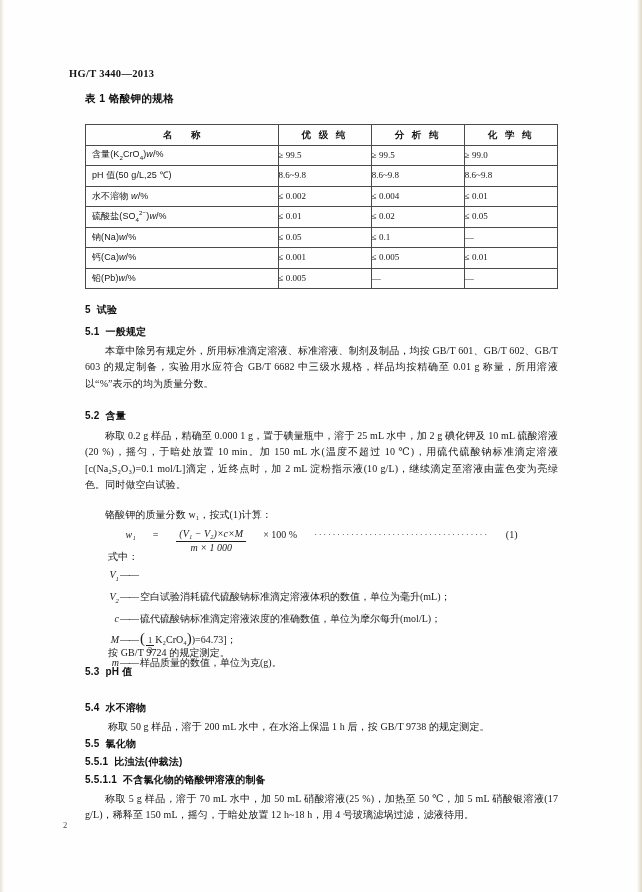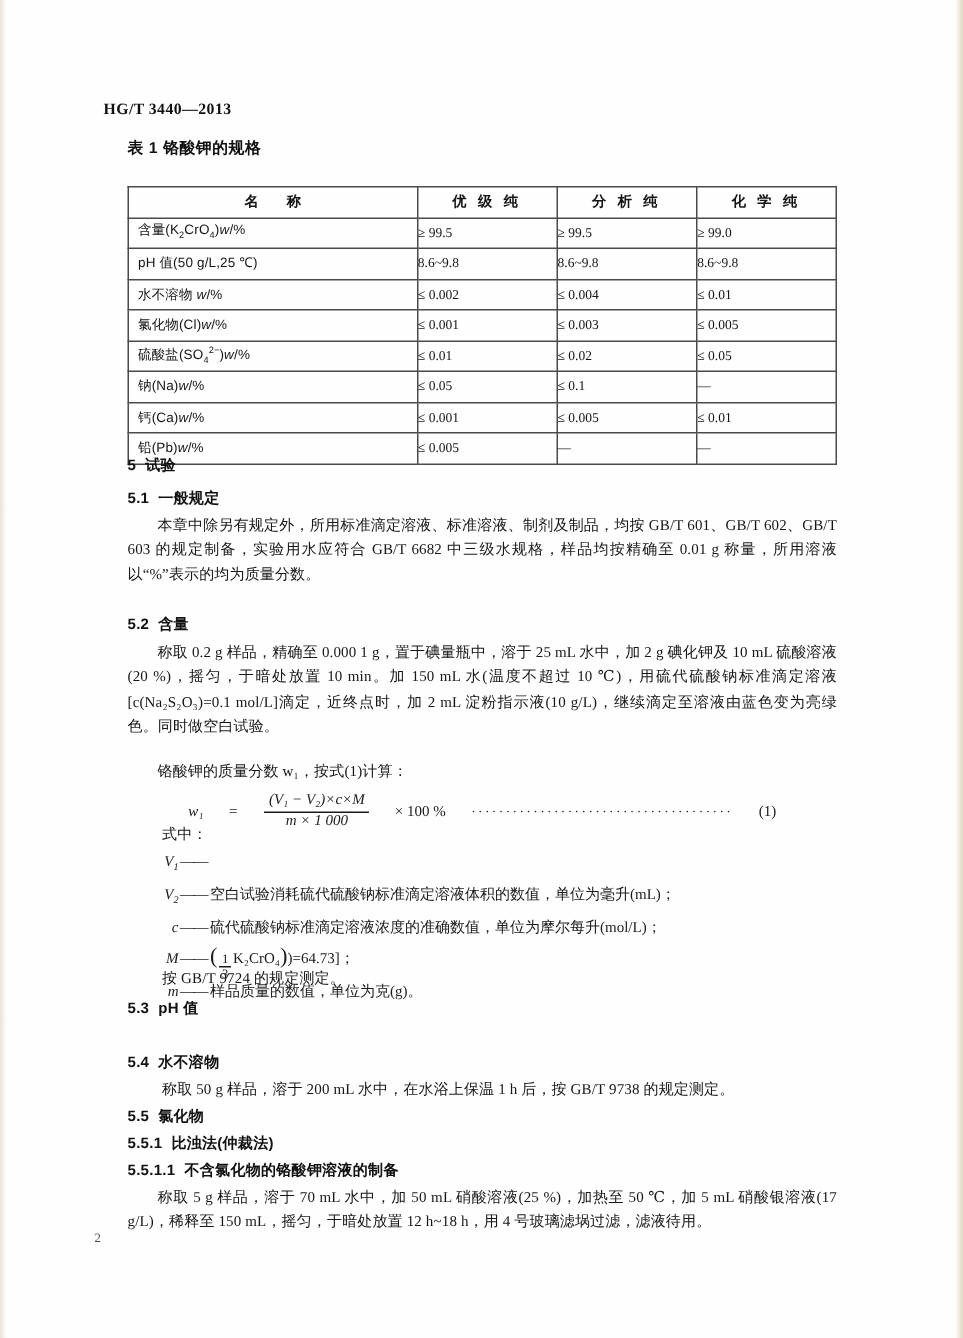--- a/index.html
+++ b/index.html
@@ -125,21 +125,21 @@
   p.body.indent { text-indent: 2em; }
 
   .abs { position: absolute; }
 
   .formula-row {
     position: absolute;
     left: 85px;
     width: 473px;
     font-size: 10px;
     display: flex;
-    align-items: center;
+    align-items: flex-start;
     justify-content: center;
     gap: 14px;
   }
   .frac {
     display: inline-flex;
     flex-direction: column;
     align-items: center;
     vertical-align: middle;
     margin: 0 1px;
     line-height: 1.05;
@@ -228,26 +228,20 @@
           <td class="nm col-name">pH 值(50 g/L,25 ℃)</td>
           <td class="val col-v">8.6~9.8</td>
           <td class="val col-v">8.6~9.8</td>
           <td class="val col-v">8.6~9.8</td>
         </tr>
         <tr>
           <td class="nm col-name">水不溶物 <i>w</i>/%</td>
           <td class="val col-v">≤ 0.002</td>
           <td class="val col-v">≤ 0.004</td>
           <td class="val col-v">≤ 0.01</td>
-        </tr>
-        <tr>
-          <td class="nm col-name">氯化物(Cl)<i>w</i>/%</td>
-          <td class="val col-v">≤ 0.001</td>
-          <td class="val col-v">≤ 0.003</td>
-          <td class="val col-v">≤ 0.005</td>
         </tr>
         <tr>
           <td class="nm col-name">硫酸盐(SO<sub>4</sub><sup>2−</sup>)<i>w</i>/%</td>
           <td class="val col-v">≤ 0.01</td>
           <td class="val col-v">≤ 0.02</td>
           <td class="val col-v">≤ 0.05</td>
         </tr>
         <tr>
           <td class="nm col-name">钠(Na)<i>w</i>/%</td>
           <td class="val col-v">≤ 0.05</td>

